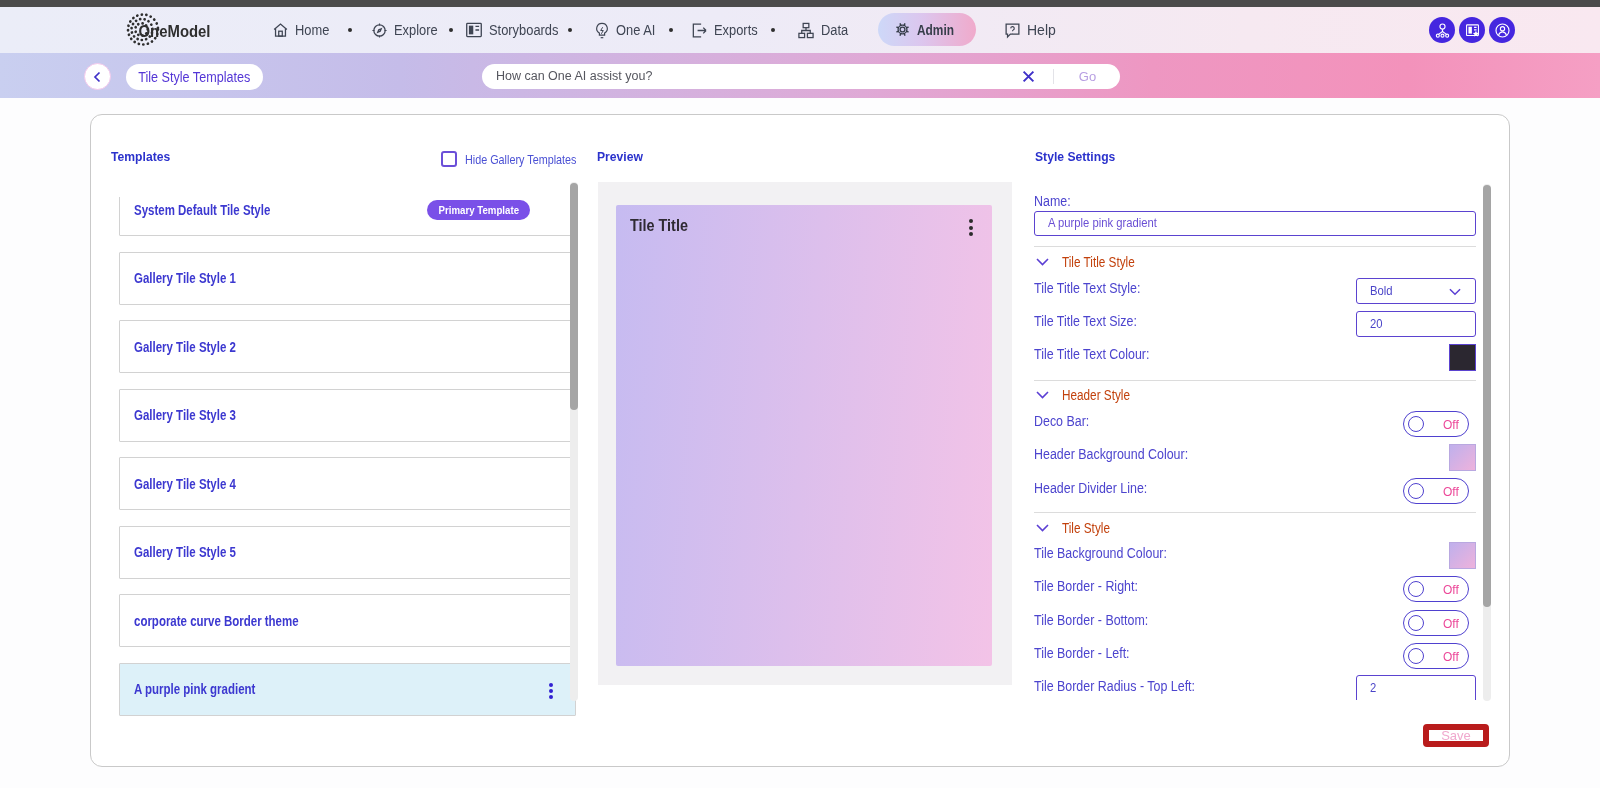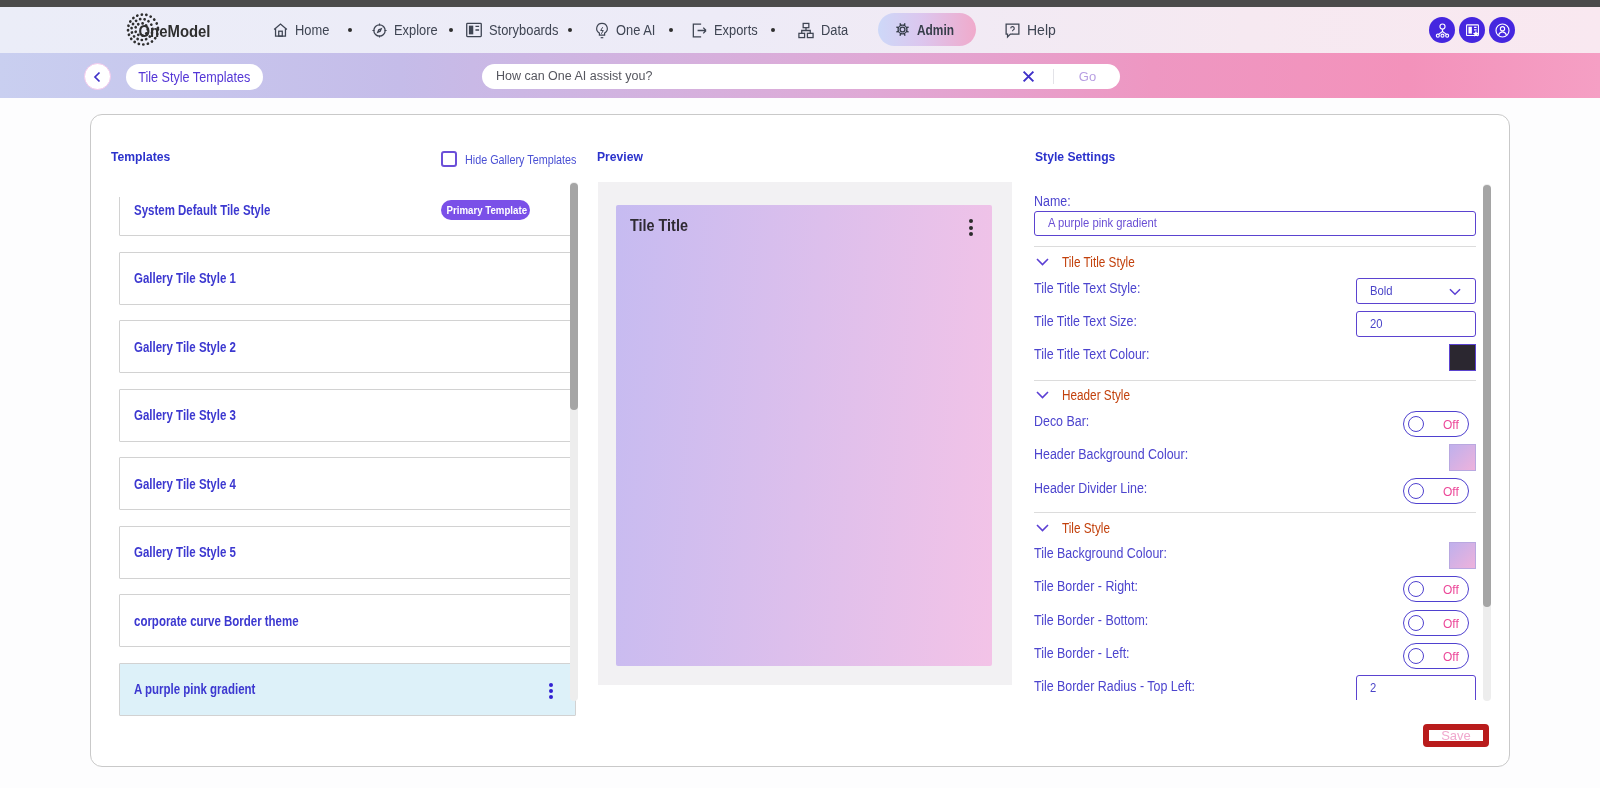--- a/index.html
+++ b/index.html
@@ -46,21 +46,21 @@
 
   
   #cb { left:350px; top:36px; width:16px; height:16px; border:2px solid #6b4fd8; border-radius:3px; background:#fff; }
   #cblabel { left:374px; top:37px; font-size:13.5px; color:#4a50d4; }
   #cblabel .sx { transform:scaleX(0.8); }
   #listclip { left:14px; top:66px; width:482px; height:519px; overflow:hidden;margin-top:16px; }
   .titem { position:absolute; left:14px; width:457px; height:53px; background:#fff;
     border:1px solid #d2d2d2; border-radius:1px; }
   .titem .txt { position:absolute; left:14px; top:50%; transform:translateY(-50%) scaleX(0.82);
     transform-origin:0 50%; font-size:14px; font-weight:bold; color:#3c38d0; white-space:pre; }
-  #badge { position:absolute; right:45px; top:16px; background:#7a50e8; width:89px; text-align:center;
+  #badge { position:absolute; right:45px; top:16px; background:#7a50e8; width:103px; text-align:center;
     color:#fff; font-size:11px; font-weight:bold; border-radius:10px; height:20px; line-height:20px; }
   #badge .sx { transform:scaleX(0.88); transform-origin:50% 50%; }
   .sel { background:#ddf1f9 !important; }
   .kebab { position:absolute; width:4px; }
   .kebab i { position:absolute; left:0; width:4px; height:4px; border-radius:50%; background:#3222d2; }
   .kebab i:nth-child(1){ top:0; } .kebab i:nth-child(2){ top:6px; } .kebab i:nth-child(3){ top:12px; }
   .sbtrack { position:absolute; background:#ededed; border-radius:4px; }
   .sbthumb { position:absolute; background:#a5a5a5; border-radius:4px; }
 
   

